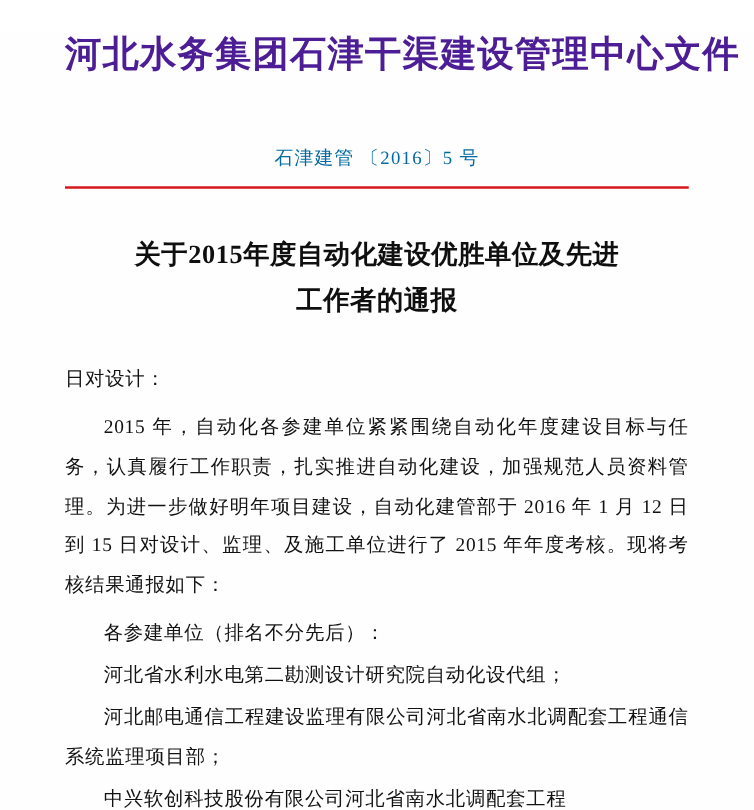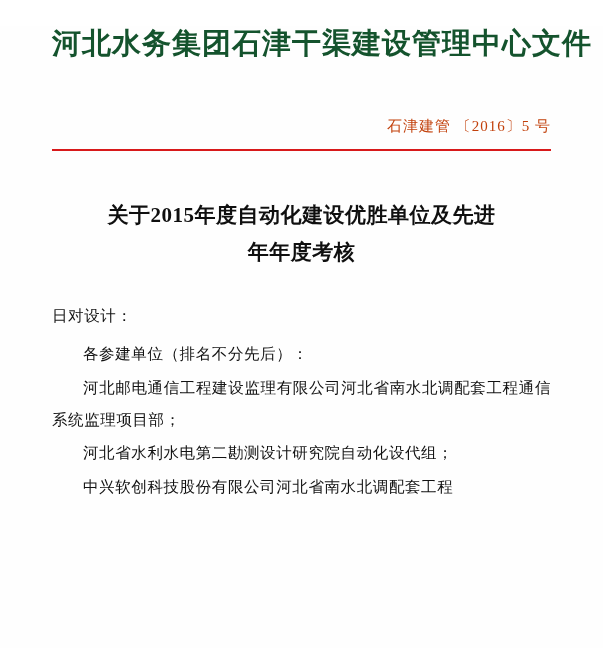--- a/index.html
+++ b/index.html
@@ -18,43 +18,43 @@
     position: relative;
     width: 603px;
     height: 648px;
     background: #fefefe;
     box-sizing: border-box;
     padding: 0 52px;
   }
   .doc-header {
     margin-top: 26px;
     text-align: right;
-    color: #14532d;
+    color: #4c1d95;
     font-family: "DejaVu Serif", serif;
     font-weight: bold;
     font-size: 29px;
     letter-spacing: 1px;
     line-height: 1.2;
     white-space: nowrap;
   }
   .doc-number {
     margin-top: 56px;
-    text-align: right;
+    text-align: center;
     font-size: 15px;
     letter-spacing: 1px;
-    color: #c2410c;
+    color: #0369a1;
   }
   .red-rule {
     margin-top: 13px;
     height: 2px;
     background: #d8191b;
     width: 100%;
   }
   .doc-title {
-    margin-top: 46px;
+    margin-top: 34px;
     text-align: center;
     font-size: 21px;
     font-weight: bold;
     line-height: 1.75;
     color: #0f0f0f;
     letter-spacing: 0.5px;
   }
   .doc-title .line {
     display: block;
   }
@@ -82,24 +82,25 @@
 <div class="page">
 
   <div class="doc-header">河北水务集团石津干渠建设管理中心文件</div>
 
   <div class="doc-number">石津建管 〔2016〕5 号</div>
 
   <div class="red-rule"></div>
 
   <div class="doc-title">
     <span class="line">关于2015年度自动化建设优胜单位及先进</span>
-    <span class="line">年年度考核</span>
+    <span class="line">工作者的通报</span>
   </div>
 
   <div class="body-block">
     <p class="para">日对设计：</p>
+    <p class="para indent">2015 年，自动化各参建单位紧紧围绕自动化年度建设目标与任务，认真履行工作职责，扎实推进自动化建设，加强规范人员资料管理。为进一步做好明年项目建设，自动化建管部于 2016 年 1 月 12 日到 15 日对设计、监理、及施工单位进行了 2015 年年度考核。现将考核结果通报如下：</p>
     <p class="para indent tight">各参建单位（排名不分先后）：</p>
+    <p class="para indent tight">河北省水利水电第二勘测设计研究院自动化设代组；</p>
     <p class="para indent tight">河北邮电通信工程建设监理有限公司河北省南水北调配套工程通信系统监理项目部；</p>
-    <p class="para indent tight">河北省水利水电第二勘测设计研究院自动化设代组；</p>
     <p class="para indent tight">中兴软创科技股份有限公司河北省南水北调配套工程</p>
   </div>
 
 </div>
 
 </body></html>

